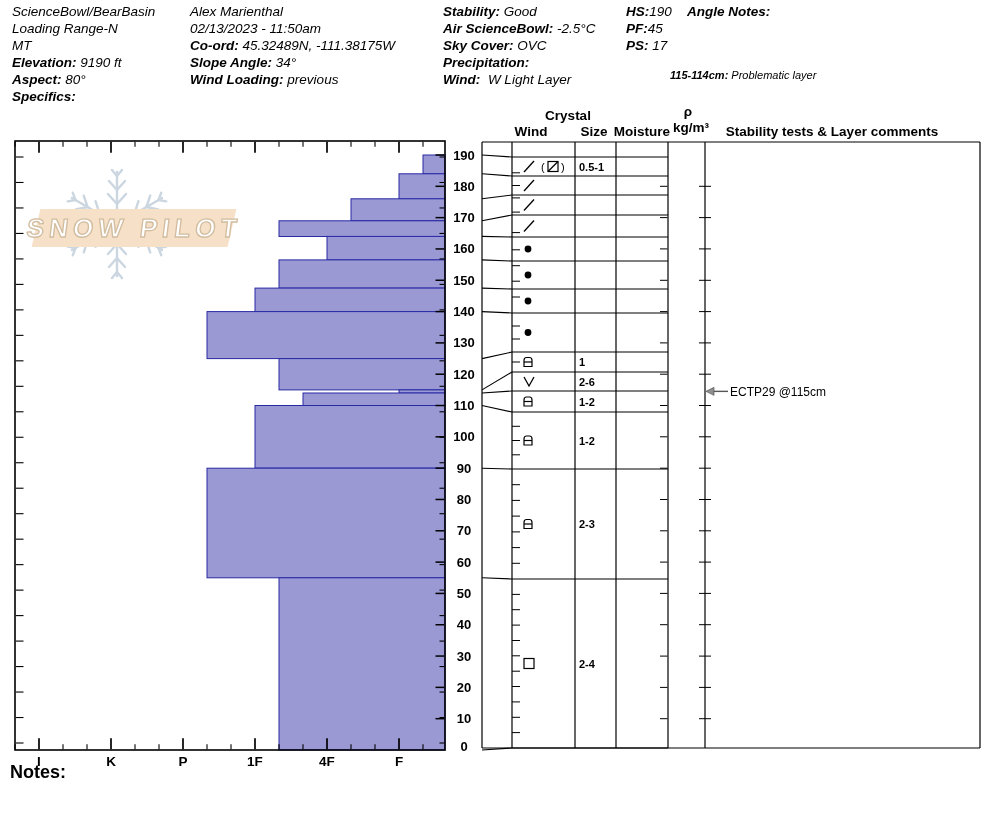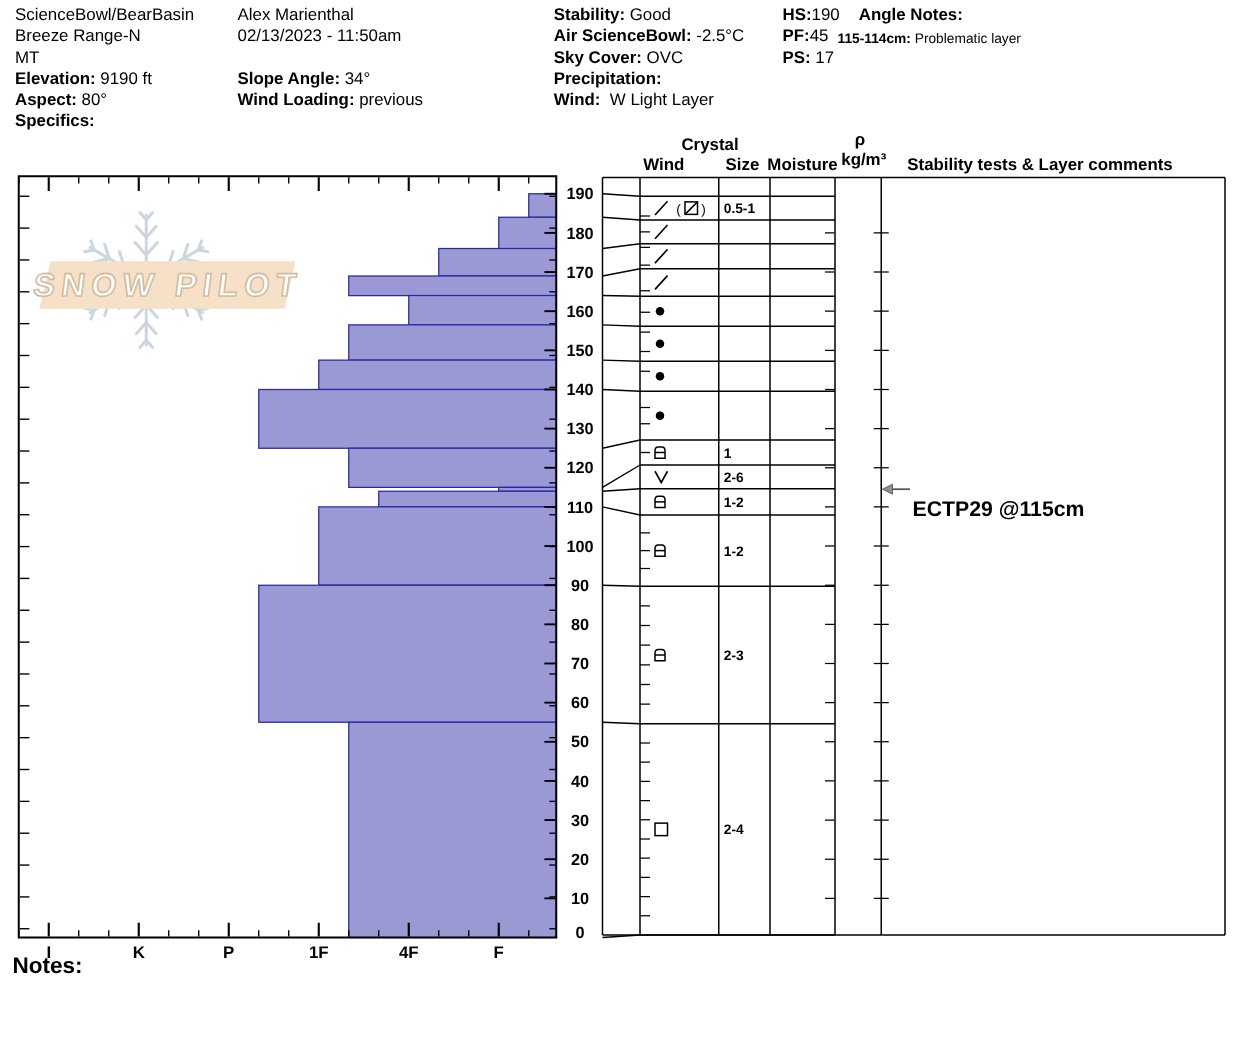--- a/index.html
+++ b/index.html
@@ -1,23 +1,23 @@
 <!DOCTYPE html>
 <html><head>
 <meta charset="utf-8">
 <style>
   html,body{margin:0;padding:0;background:#fff;}
   #stage{position:relative;width:994px;height:840px;background:#fff;overflow:hidden;
          font-family:"Liberation Sans",sans-serif;color:#000;}
-  .hl{position:absolute;font-size:13.5px;line-height:17px;white-space:pre;}
+  .hl{position:absolute;font-size:13.5px;line-height:17px;white-space:pre;font-style:italic;}
   .hl b{font-weight:bold;}
-  .sm{font-size:11px;}
+  .sm{font-size:11px;margin-top:44px;}
   .th{position:absolute;font-weight:bold;font-size:13.5px;white-space:pre;transform:translateX(-50%);}
   #cv{position:absolute;left:0;top:0;}
-  .ectp{position:absolute;font-weight:bold;font-size:17px;white-space:pre;margin-top:13px;}
+  .ectp{position:absolute;font-weight:normal;font-size:12px;white-space:pre;}
   .notes{position:absolute;font-weight:bold;font-size:18px;}
   .logo-flake{position:absolute;left:55px;top:162px;}
   .logo-banner{position:absolute;left:36px;top:209px;width:196px;height:38px;background:#f6e1c8;
                transform:skewX(-13deg);display:flex;align-items:center;justify-content:center;}
   .logo-banner span{font-weight:bold;font-size:26px;letter-spacing:5px;color:#ffffff;
                -webkit-text-stroke:1.3px #d2bda0;text-shadow:0 0 1px #d2bda0;white-space:pre;transform:skewX(6deg);}
 </style>
 </head>
 <body>
 
@@ -301,28 +301,29 @@
       <path d="M524,528.5 L524,522.5 Q524,519.5 526.5,519.5 L529.5,519.5 Q532,519.5 532,522.5 L532,528.5 Z" fill="none" stroke="#000" stroke-width="1.2"></path>
       <line x1="524" y1="524" x2="532" y2="524" stroke="#000" stroke-width="1.2"></line>
       <text x="579" y="528" font-size="11" font-weight="bold" text-anchor="start" font-family="&quot;Liberation Sans&quot;,sans-serif" fill="#000">2-3</text>
       <rect x="524" y="658.5" width="10" height="10" fill="none" stroke="#000" stroke-width="1.2"></rect>
       <text x="579" y="667.5" font-size="11" font-weight="bold" text-anchor="start" font-family="&quot;Liberation Sans&quot;,sans-serif" fill="#000">2-4</text>
       <line x1="712" y1="391.36842105263156" x2="728" y2="391.36842105263156" stroke="#555" stroke-width="1.4"></line>
       <polygon points="706,391.36842105263156 714,387.36842105263156 714,395.36842105263156" fill="#8f8f8f" stroke="#555" stroke-width="0.7"></polygon>
     </svg>
 
   <div class="hl" style="left:12px;top:3px"><b></b><span>ScienceBowl/BearBasin</span></div>
-  <div class="hl" style="left:12px;top:20px"><b></b><span>Breeze Range-N</span></div>
+  <div class="hl" style="left:12px;top:20px"><b></b><span>Loading Range-N</span></div>
   <div class="hl" style="left:12px;top:37px"><b></b><span>MT</span></div>
   <div class="hl" style="left:12px;top:54px"><b>Elevation:</b><span> 9190 ft</span></div>
   <div class="hl" style="left:12px;top:71px"><b>Aspect:</b><span> 80°</span></div>
   <div class="hl" style="left:12px;top:88px"><b>Specifics:</b><span></span></div>
 
   <div class="hl" style="left:190px;top:3px"><b></b><span>Alex Marienthal</span></div>
   <div class="hl" style="left:190px;top:20px"><b></b><span>02/13/2023 - 11:50am</span></div>
+  <div class="hl" style="left:190px;top:37px"><b>Co-ord:</b><span> 45.32489N, -111.38175W</span></div>
   <div class="hl" style="left:190px;top:54px"><b>Slope Angle:</b><span> 34°</span></div>
   <div class="hl" style="left:190px;top:71px"><b>Wind Loading:</b><span> previous</span></div>
 
   <div class="hl" style="left:443px;top:3px"><b>Stability:</b><span> Good</span></div>
   <div class="hl" style="left:443px;top:20px"><b>Air ScienceBowl:</b><span> -2.5°C</span></div>
   <div class="hl" style="left:443px;top:37px"><b>Sky Cover:</b><span> OVC</span></div>
   <div class="hl" style="left:443px;top:54px"><b>Precipitation:</b><span></span></div>
   <div class="hl" style="left:443px;top:71px"><b>Wind:</b><span>  W Light Layer</span></div>
 
   <div class="hl" style="left:626px;top:3px"><b>HS:</b><span>190</span></div>

